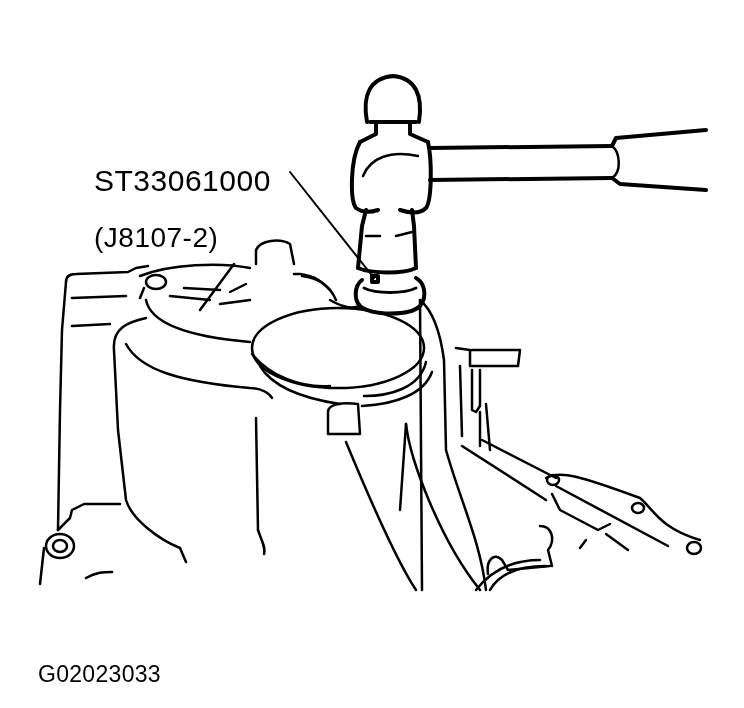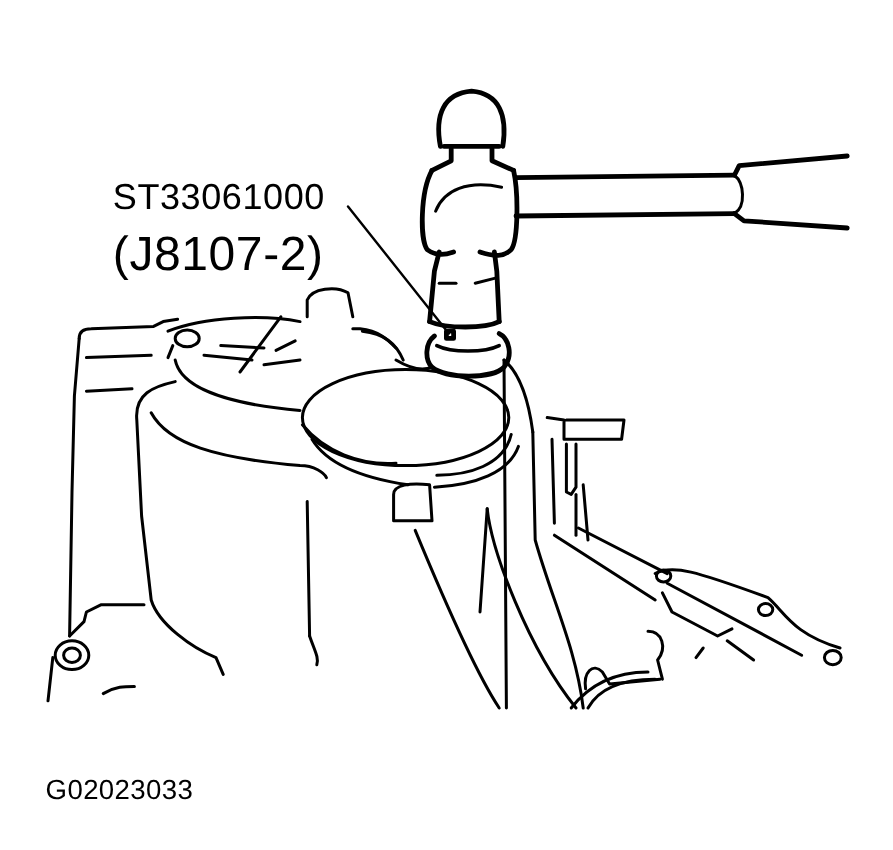--- a/index.html
+++ b/index.html
@@ -1,20 +1,20 @@
 <!DOCTYPE html>
 <html><head>
 <meta charset="utf-8">
 <style>
   html, body { margin: 0; padding: 0; background: #ffffff; }
   body { width: 744px; height: 708px; position: relative; overflow: hidden; font-family: "Liberation Sans", sans-serif; }
   .canvas { position: absolute; left: 0; top: 0; width: 744px; height: 708px; }
-  .label { position: absolute; color: #000; font-family: "Liberation Sans", sans-serif; line-height: 1; }
+  .label { position: absolute; color: #000; font-family: "Liberation Sans", sans-serif; line-height: 1; margin-top: 16px; }
   .tool-label-1 { left: 94px; top: 150px; font-size: 30px; letter-spacing: 0.5px; }
-  .tool-label-2 { left: 94px; top: 192px; font-size: 40px; letter-spacing: 0.5px; }
+  .tool-label-2 { left: 94px; top: 208px; font-size: 28px; letter-spacing: 0.5px; }
   .fig-id { left: 38px; top: 647px; font-size: 23px; letter-spacing: 0.3px; }
   svg path, svg line, svg ellipse, svg rect, svg polyline { fill: none; stroke: #000; stroke-linecap: round; stroke-linejoin: round; }
 </style>
 </head>
 <body>
 
 <div class="canvas">
 <svg width="744" height="708" viewBox="0 0 744 708" xmlns="http://www.w3.org/2000/svg">
 
   <g stroke-width="4">

